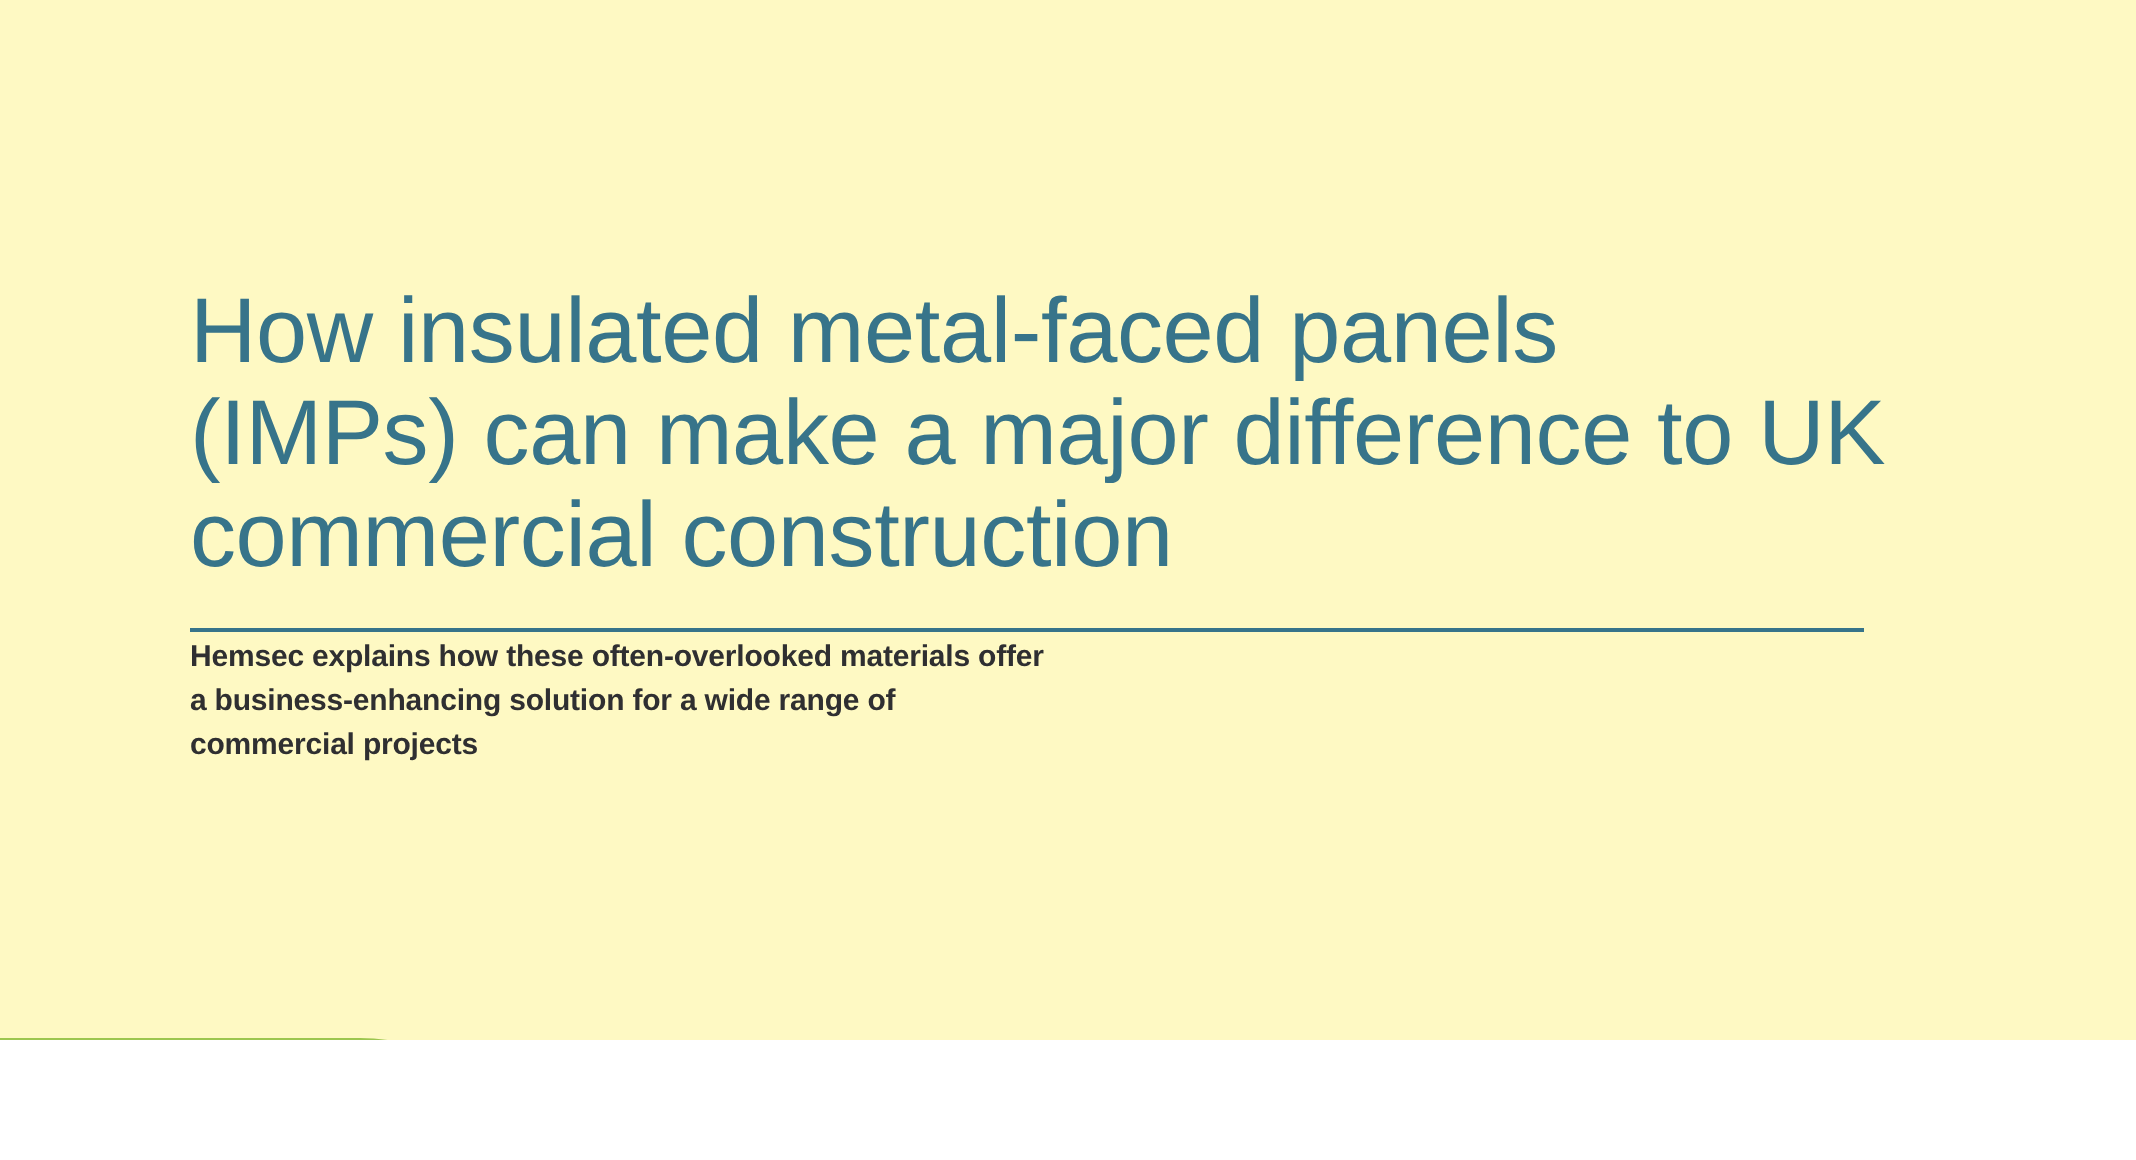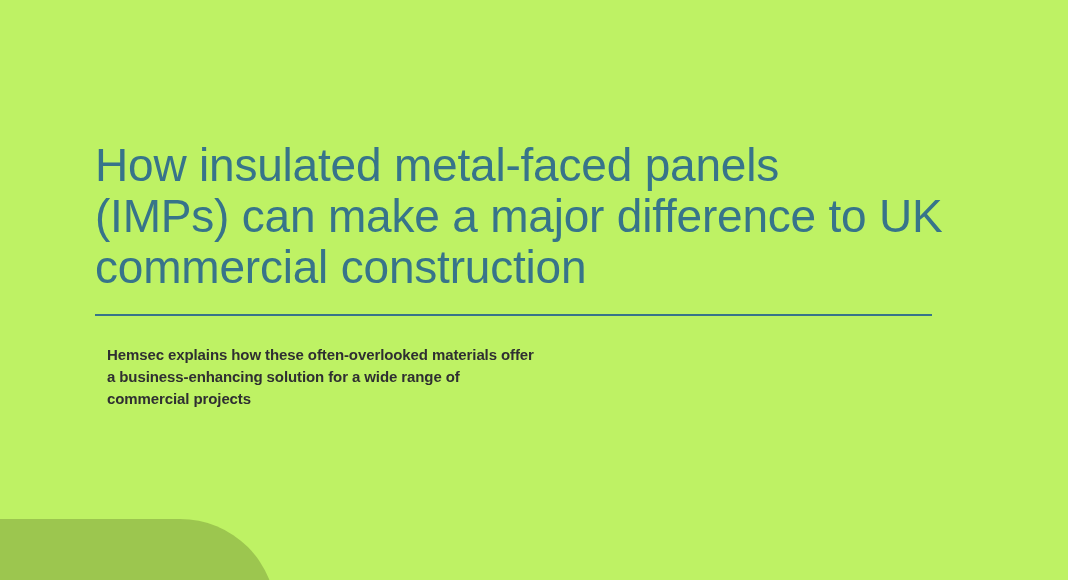--- a/index.html
+++ b/index.html
@@ -11,22 +11,22 @@
     width: 1068px;
     height: 580px;
     background: #ffffff;
     font-family: "Liberation Sans", sans-serif;
     overflow: hidden;
   }
 
   .slide {
     position: relative;
     width: 1068px;
-    height: 580px;
-    background: #bef264;
+    height: 520px;
+    background: #fef9c3;
     overflow: hidden;
   }
 
   
   .green-shape {
     position: absolute;
     left: -118px;
     top: 519px;
     width: 394px;
     height: 190px;
@@ -55,22 +55,22 @@
   }
 
   .divider {
     margin-top: 21px;
     width: 837px;
     height: 2px;
     background: #37748a;
   }
 
   .subhead {
-    margin: 12px;
-    padding-top: 16px;
+    margin: 0;
+    padding-top: 2px;
     color: #2f2f31;
     font-family: "Liberation Sans", sans-serif;
     font-size: 15px;
     line-height: 22px;
     font-weight: bold;
     letter-spacing: -0.1px;
     white-space: pre-line;
     max-width: 600px;
   }
 </style>

